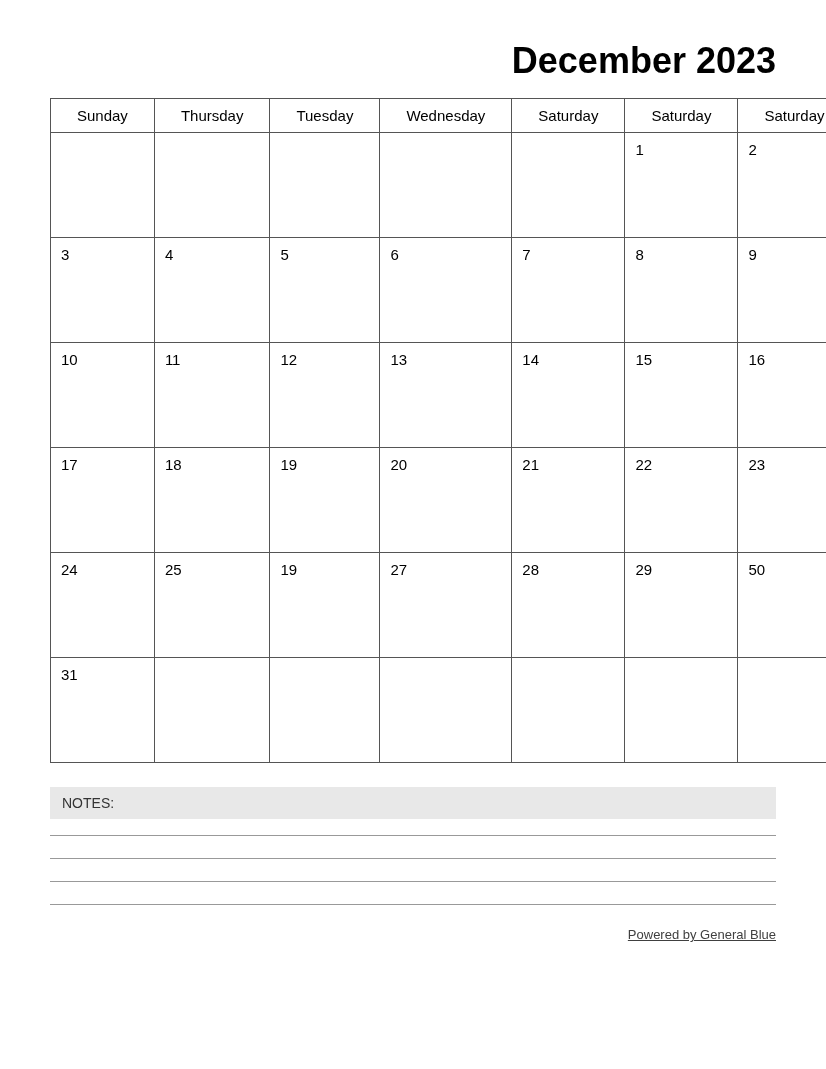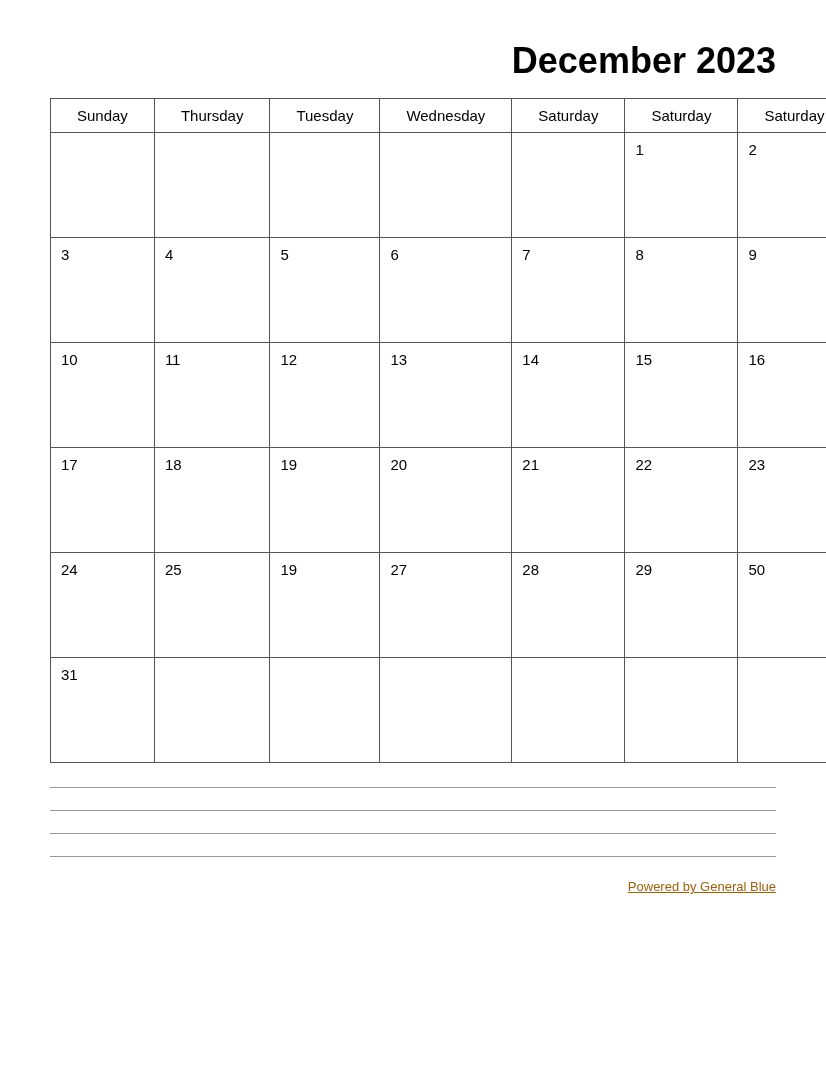--- a/index.html
+++ b/index.html
@@ -72,21 +72,21 @@
       margin-bottom: 22px;
     }
 
     .powered-by {
       text-align: right;
       margin-top: 20px;
       font-size: 13px;
     }
 
     .powered-by a {
-      color: #a16207;
+      color: #404040;
     }
   </style>
 </head>
 <body>
 
 <h1 class="page-title">December 2023</h1>
 
 <table class="calendar-table">
   <thead>
     <tr>
@@ -213,20 +213,21 @@
         <td></td>
         <td></td>
         <td></td>
         <td></td>
         <td></td>
       </tr>
     </tbody>
 </table>
 
 <div class="notes-section">
+  <div class="notes-header">NOTES:</div>
   <hr class="notes-line">
   <hr class="notes-line">
   <hr class="notes-line">
   <hr class="notes-line">
 </div>
 
 <div class="powered-by">
   <a href="#">Powered by General Blue</a>
 </div>
 

